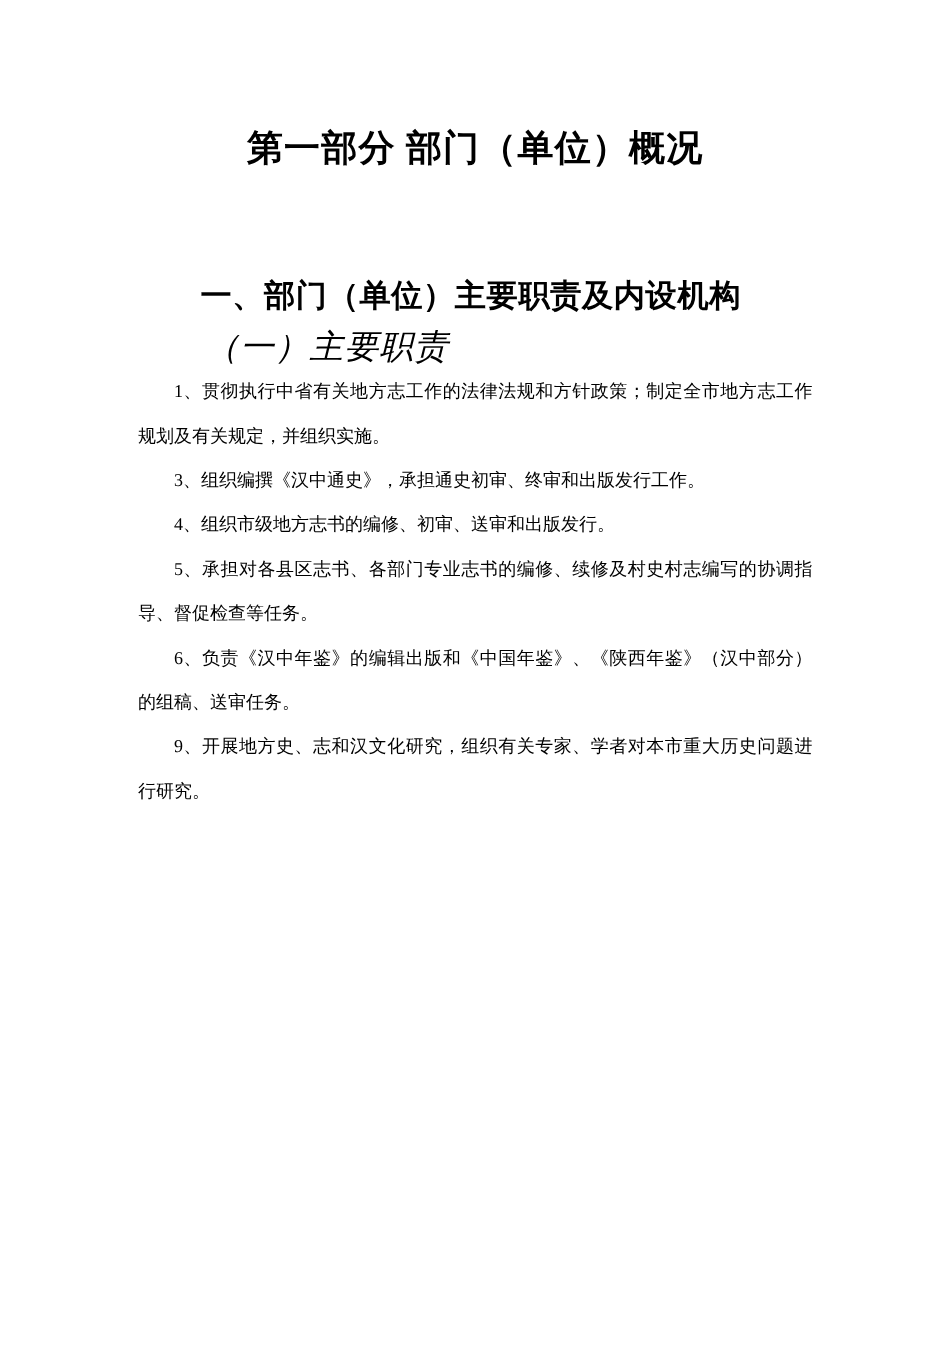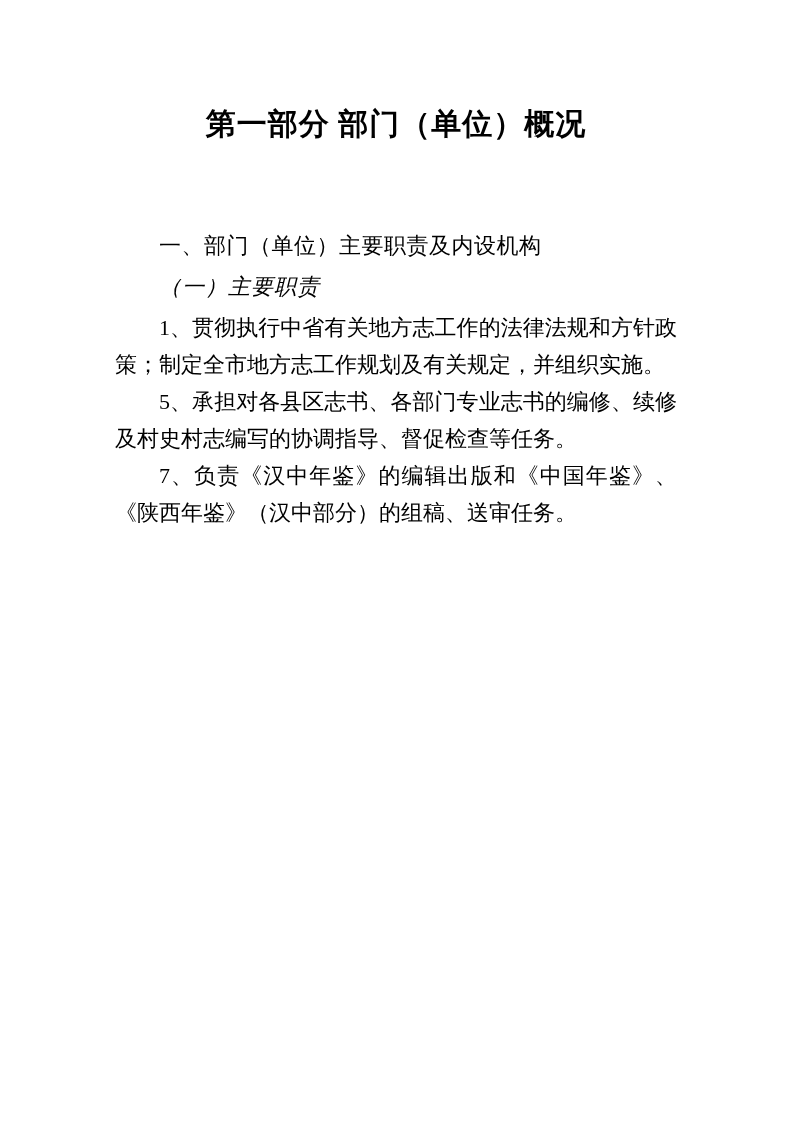--- a/index.html
+++ b/index.html
@@ -24,55 +24,58 @@
     font-weight: bold;
     font-size: 30px;
     line-height: 42px;
     text-align: center;
     letter-spacing: 1px;
     white-space: nowrap;
   }
   .section-heading {
     margin: 86px 0 0 0;
     font-family: "Liberation Sans", "DejaVu Sans", sans-serif;
-    font-weight: normal;
-    font-size: 22px;
+    font-weight: bold;
+    font-size: 26px;
     line-height: 30px;
     text-indent: 2em;
     letter-spacing: 0.5px;
   }
   .subsection-heading {
     margin: 13px 0 0 0;
-    font-family: Liberation Mono, monospace;
+    font-family: Liberation Sans, sans-serif;
     font-style: italic;
     font-weight: normal;
-    font-size: 22px;
+    font-size: 28px;
     line-height: 30px;
     text-indent: 2em;
     letter-spacing: 1px;
   }
   .duties {
     margin-top: 5px;
   }
   .duty {
     margin: 0;
     font-family: "Liberation Serif", "DejaVu Serif", serif;
     font-weight: normal;
-    font-size: 22px;
+    font-size: 15px;
     line-height: 37px;
     text-align: justify;
     text-justify: inter-ideograph;
     text-indent: 2em;
   }
 </style>
 </head>
 <body>
 
 <div class="page">
   <h1 class="doc-title">第一部分 部门（单位）概况</h1>
   <h2 class="section-heading">一、部门（单位）主要职责及内设机构</h2>
   <h3 class="subsection-heading">（一）主要职责</h3>
   <div class="duties" id="duties">
       <p class="duty">1、贯彻执行中省有关地方志工作的法律法规和方针政策；制定全市地方志工作规划及有关规定，并组织实施。</p>
+      <p class="duty">3、组织编撰《汉中通史》，承担通史初审、终审和出版发行工作。</p>
+      <p class="duty">4、组织市级地方志书的编修、初审、送审和出版发行。</p>
       <p class="duty">5、承担对各县区志书、各部门专业志书的编修、续修及村史村志编写的协调指导、督促检查等任务。</p>
-      <p class="duty">7、负责《汉中年鉴》的编辑出版和《中国年鉴》、《陕西年鉴》（汉中部分）的组稿、送审任务。</p>
+      <p class="duty">6、负责《汉中年鉴》的编辑出版和《中国年鉴》、《陕西年鉴》（汉中部分）的组稿、送审任务。</p>
+      <p class="duty">9、开展地方史、志和汉文化研究，组织有关专家、学者对本市重大历史问题进行研究。</p>
     </div>
 </div>
 
 </body></html>

